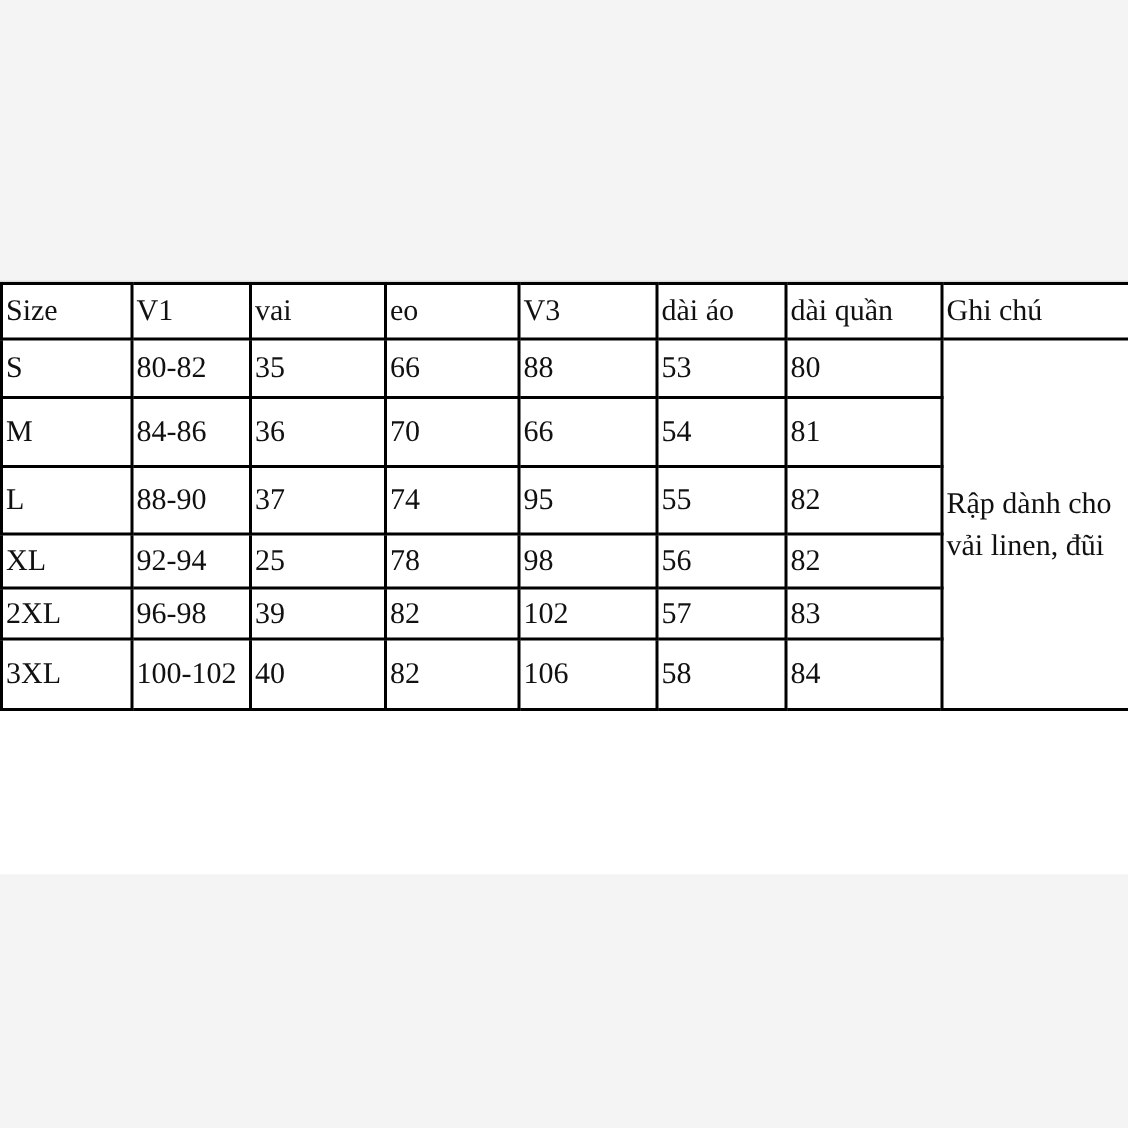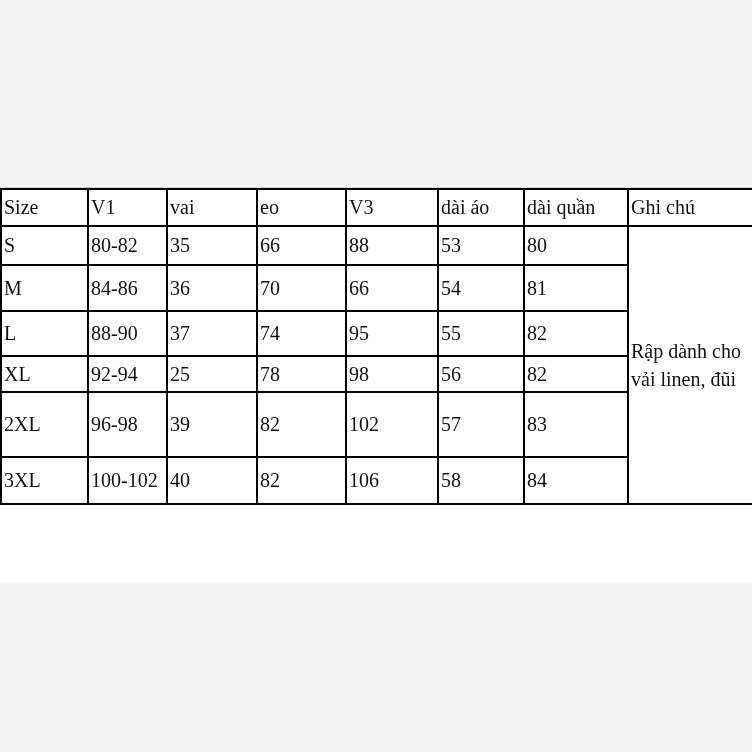--- a/index.html
+++ b/index.html
@@ -52,21 +52,21 @@
   col.c-eo   { width: 89px; }
   col.c-v3   { width: 92px; }
   col.c-daiao{ width: 86px; }
   col.c-daiquan { width: 104px; }
   col.c-ghichu  { width: 125px; }
   thead tr { height: 37px; }
   tbody tr:nth-child(1) { height: 39px; }
   tbody tr:nth-child(2) { height: 46px; }
   tbody tr:nth-child(3) { height: 45px; }
   tbody tr:nth-child(4) { height: 36px; }
-  tbody tr:nth-child(5) { height: 65px; }
+  tbody tr:nth-child(5) { height: 34px; }
   tbody tr:nth-child(6) { height: 47px; padding-left: 10px; }
   td.note { line-height: 1.4; padding: 0 4px; margin-top: 12px; }
 </style>
 </head>
 <body>
 
 <div class="canvas">
   <div class="band top"></div>
 
   <div class="sheet">

